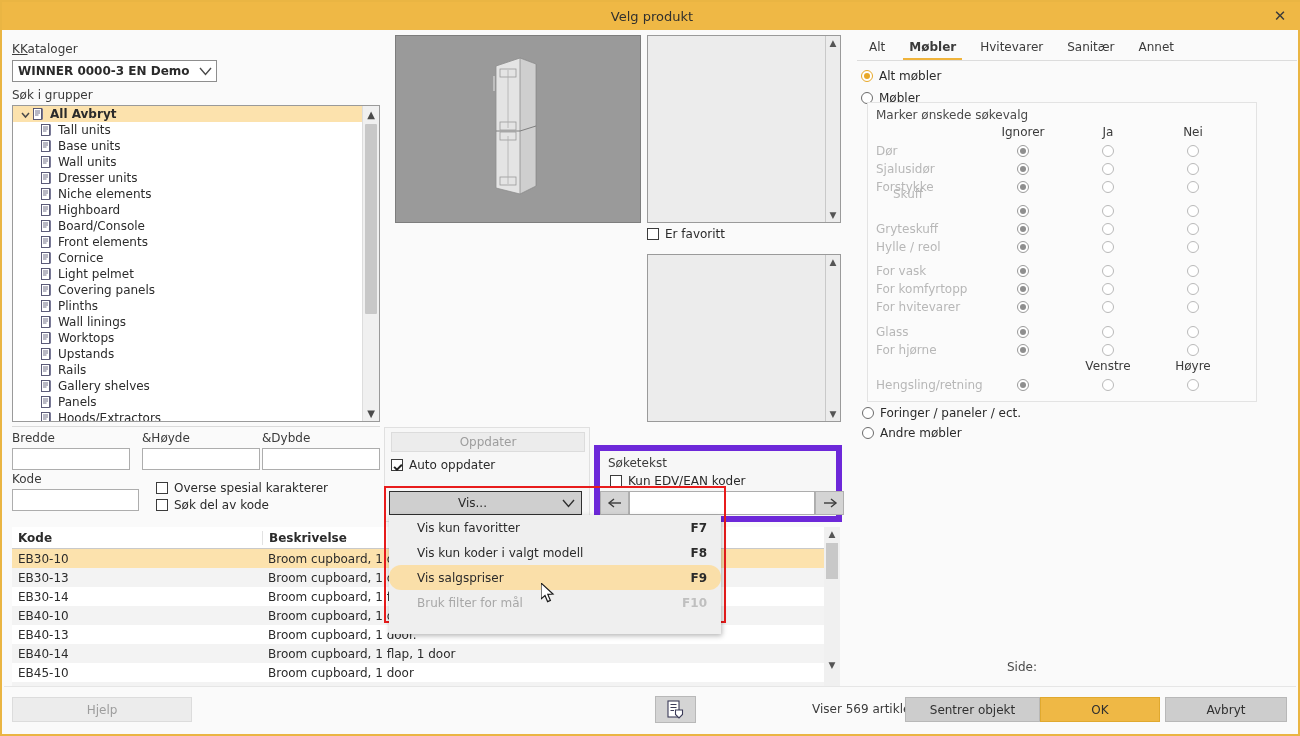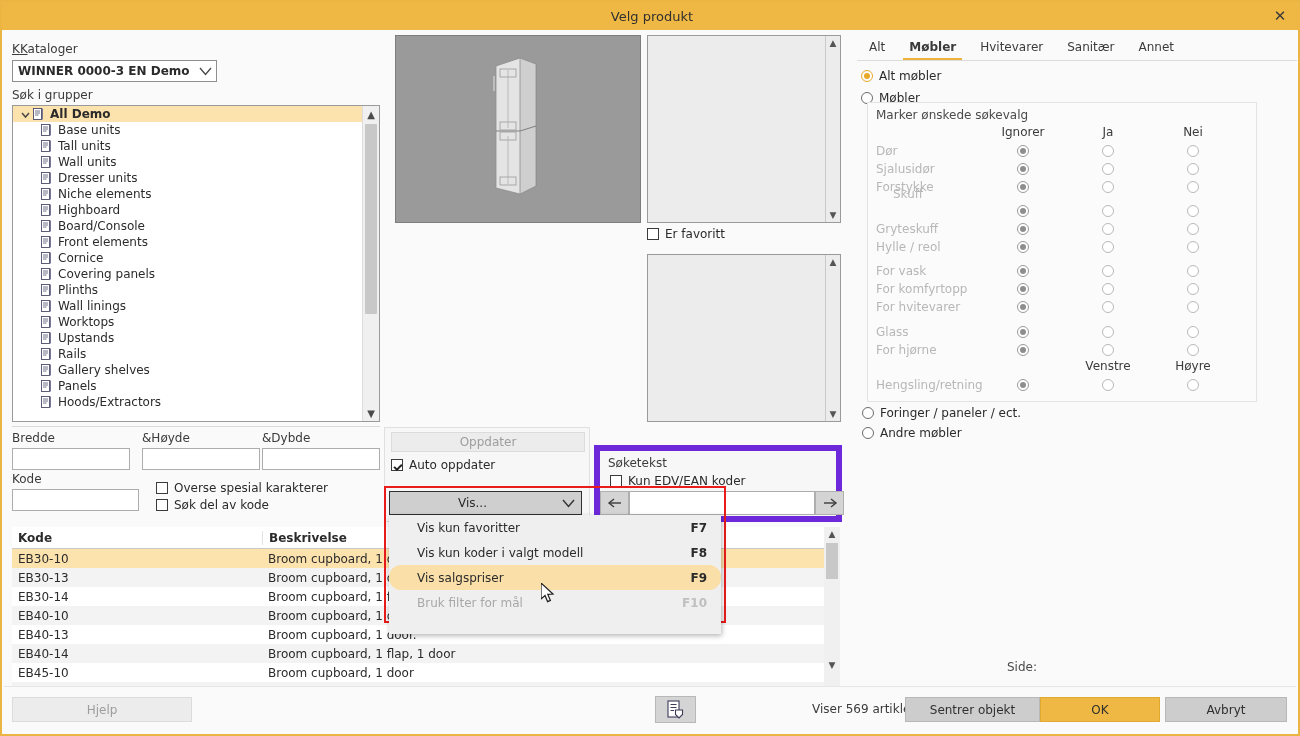--- a/index.html
+++ b/index.html
@@ -160,21 +160,32 @@
           <svg class="caret" viewBox="0 0 13 13">
             <polyline points="3,5 6.5,9 10,5" fill="none" stroke="#4a4a4a" stroke-width="1.5"></polyline>
           </svg>
           <svg class="docico" viewBox="0 0 11 12">
             <rect x="0.5" y="0.5" width="8" height="11" fill="#fff" stroke="#4b4b6b" stroke-width="0.9"></rect>
             <line x1="2" y1="3" x2="7" y2="3" stroke="#4b4b6b" stroke-width="0.8"></line>
             <line x1="2" y1="5" x2="7" y2="5" stroke="#4b4b6b" stroke-width="0.8"></line>
             <line x1="2" y1="7" x2="5.5" y2="7" stroke="#4b4b6b" stroke-width="0.8"></line>
             <line x1="9.5" y1="0.5" x2="9.5" y2="11.5" stroke="#6b6b8b" stroke-width="0.9"></line>
           </svg>
-          <span>All Demo</span>
+          <span>All Avbryt</span>
+        </div>
+        <div class="trow">
+          <span class="ind"></span>
+          <svg class="docico" viewBox="0 0 11 12">
+            <rect x="0.5" y="0.5" width="8" height="11" fill="#fff" stroke="#4b4b6b" stroke-width="0.9"></rect>
+            <line x1="2" y1="3" x2="7" y2="3" stroke="#4b4b6b" stroke-width="0.8"></line>
+            <line x1="2" y1="5" x2="7" y2="5" stroke="#4b4b6b" stroke-width="0.8"></line>
+            <line x1="2" y1="7" x2="5.5" y2="7" stroke="#4b4b6b" stroke-width="0.8"></line>
+            <line x1="9.5" y1="0.5" x2="9.5" y2="11.5" stroke="#6b6b8b" stroke-width="0.9"></line>
+          </svg>
+          <span>Tall units</span>
         </div>
         <div class="trow">
           <span class="ind"></span>
           <svg class="docico" viewBox="0 0 11 12">
             <rect x="0.5" y="0.5" width="8" height="11" fill="#fff" stroke="#4b4b6b" stroke-width="0.9"></rect>
             <line x1="2" y1="3" x2="7" y2="3" stroke="#4b4b6b" stroke-width="0.8"></line>
             <line x1="2" y1="5" x2="7" y2="5" stroke="#4b4b6b" stroke-width="0.8"></line>
             <line x1="2" y1="7" x2="5.5" y2="7" stroke="#4b4b6b" stroke-width="0.8"></line>
             <line x1="9.5" y1="0.5" x2="9.5" y2="11.5" stroke="#6b6b8b" stroke-width="0.9"></line>
           </svg>
@@ -182,31 +193,20 @@
         </div>
         <div class="trow">
           <span class="ind"></span>
           <svg class="docico" viewBox="0 0 11 12">
             <rect x="0.5" y="0.5" width="8" height="11" fill="#fff" stroke="#4b4b6b" stroke-width="0.9"></rect>
             <line x1="2" y1="3" x2="7" y2="3" stroke="#4b4b6b" stroke-width="0.8"></line>
             <line x1="2" y1="5" x2="7" y2="5" stroke="#4b4b6b" stroke-width="0.8"></line>
             <line x1="2" y1="7" x2="5.5" y2="7" stroke="#4b4b6b" stroke-width="0.8"></line>
             <line x1="9.5" y1="0.5" x2="9.5" y2="11.5" stroke="#6b6b8b" stroke-width="0.9"></line>
           </svg>
-          <span>Tall units</span>
-        </div>
-        <div class="trow">
-          <span class="ind"></span>
-          <svg class="docico" viewBox="0 0 11 12">
-            <rect x="0.5" y="0.5" width="8" height="11" fill="#fff" stroke="#4b4b6b" stroke-width="0.9"></rect>
-            <line x1="2" y1="3" x2="7" y2="3" stroke="#4b4b6b" stroke-width="0.8"></line>
-            <line x1="2" y1="5" x2="7" y2="5" stroke="#4b4b6b" stroke-width="0.8"></line>
-            <line x1="2" y1="7" x2="5.5" y2="7" stroke="#4b4b6b" stroke-width="0.8"></line>
-            <line x1="9.5" y1="0.5" x2="9.5" y2="11.5" stroke="#6b6b8b" stroke-width="0.9"></line>
-          </svg>
           <span>Wall units</span>
         </div>
         <div class="trow">
           <span class="ind"></span>
           <svg class="docico" viewBox="0 0 11 12">
             <rect x="0.5" y="0.5" width="8" height="11" fill="#fff" stroke="#4b4b6b" stroke-width="0.9"></rect>
             <line x1="2" y1="3" x2="7" y2="3" stroke="#4b4b6b" stroke-width="0.8"></line>
             <line x1="2" y1="5" x2="7" y2="5" stroke="#4b4b6b" stroke-width="0.8"></line>
             <line x1="2" y1="7" x2="5.5" y2="7" stroke="#4b4b6b" stroke-width="0.8"></line>
             <line x1="9.5" y1="0.5" x2="9.5" y2="11.5" stroke="#6b6b8b" stroke-width="0.9"></line>
@@ -260,20 +260,31 @@
         <div class="trow">
           <span class="ind"></span>
           <svg class="docico" viewBox="0 0 11 12">
             <rect x="0.5" y="0.5" width="8" height="11" fill="#fff" stroke="#4b4b6b" stroke-width="0.9"></rect>
             <line x1="2" y1="3" x2="7" y2="3" stroke="#4b4b6b" stroke-width="0.8"></line>
             <line x1="2" y1="5" x2="7" y2="5" stroke="#4b4b6b" stroke-width="0.8"></line>
             <line x1="2" y1="7" x2="5.5" y2="7" stroke="#4b4b6b" stroke-width="0.8"></line>
             <line x1="9.5" y1="0.5" x2="9.5" y2="11.5" stroke="#6b6b8b" stroke-width="0.9"></line>
           </svg>
           <span>Cornice</span>
+        </div>
+        <div class="trow">
+          <span class="ind"></span>
+          <svg class="docico" viewBox="0 0 11 12">
+            <rect x="0.5" y="0.5" width="8" height="11" fill="#fff" stroke="#4b4b6b" stroke-width="0.9"></rect>
+            <line x1="2" y1="3" x2="7" y2="3" stroke="#4b4b6b" stroke-width="0.8"></line>
+            <line x1="2" y1="5" x2="7" y2="5" stroke="#4b4b6b" stroke-width="0.8"></line>
+            <line x1="2" y1="7" x2="5.5" y2="7" stroke="#4b4b6b" stroke-width="0.8"></line>
+            <line x1="9.5" y1="0.5" x2="9.5" y2="11.5" stroke="#6b6b8b" stroke-width="0.9"></line>
+          </svg>
+          <span>Light pelmet</span>
         </div>
         <div class="trow">
           <span class="ind"></span>
           <svg class="docico" viewBox="0 0 11 12">
             <rect x="0.5" y="0.5" width="8" height="11" fill="#fff" stroke="#4b4b6b" stroke-width="0.9"></rect>
             <line x1="2" y1="3" x2="7" y2="3" stroke="#4b4b6b" stroke-width="0.8"></line>
             <line x1="2" y1="5" x2="7" y2="5" stroke="#4b4b6b" stroke-width="0.8"></line>
             <line x1="2" y1="7" x2="5.5" y2="7" stroke="#4b4b6b" stroke-width="0.8"></line>
             <line x1="9.5" y1="0.5" x2="9.5" y2="11.5" stroke="#6b6b8b" stroke-width="0.9"></line>
           </svg>

